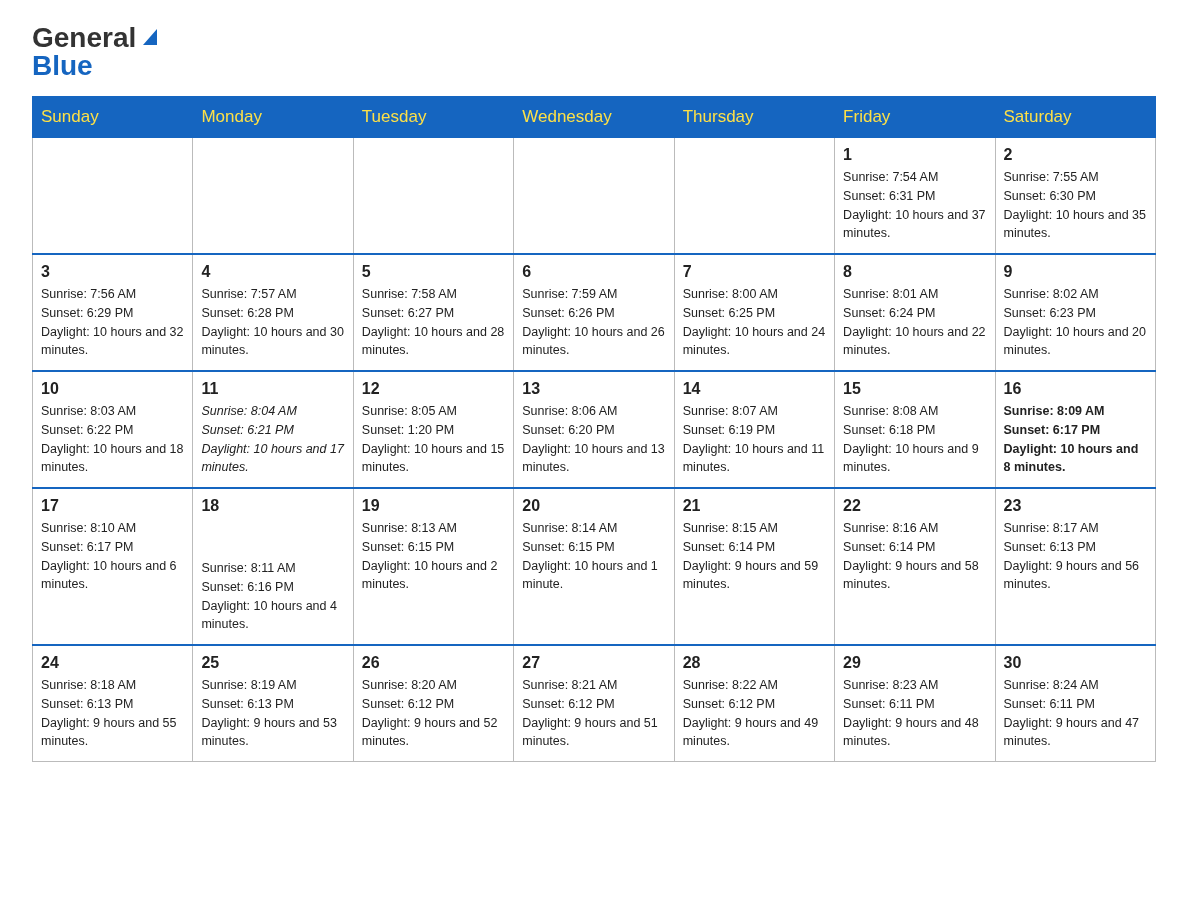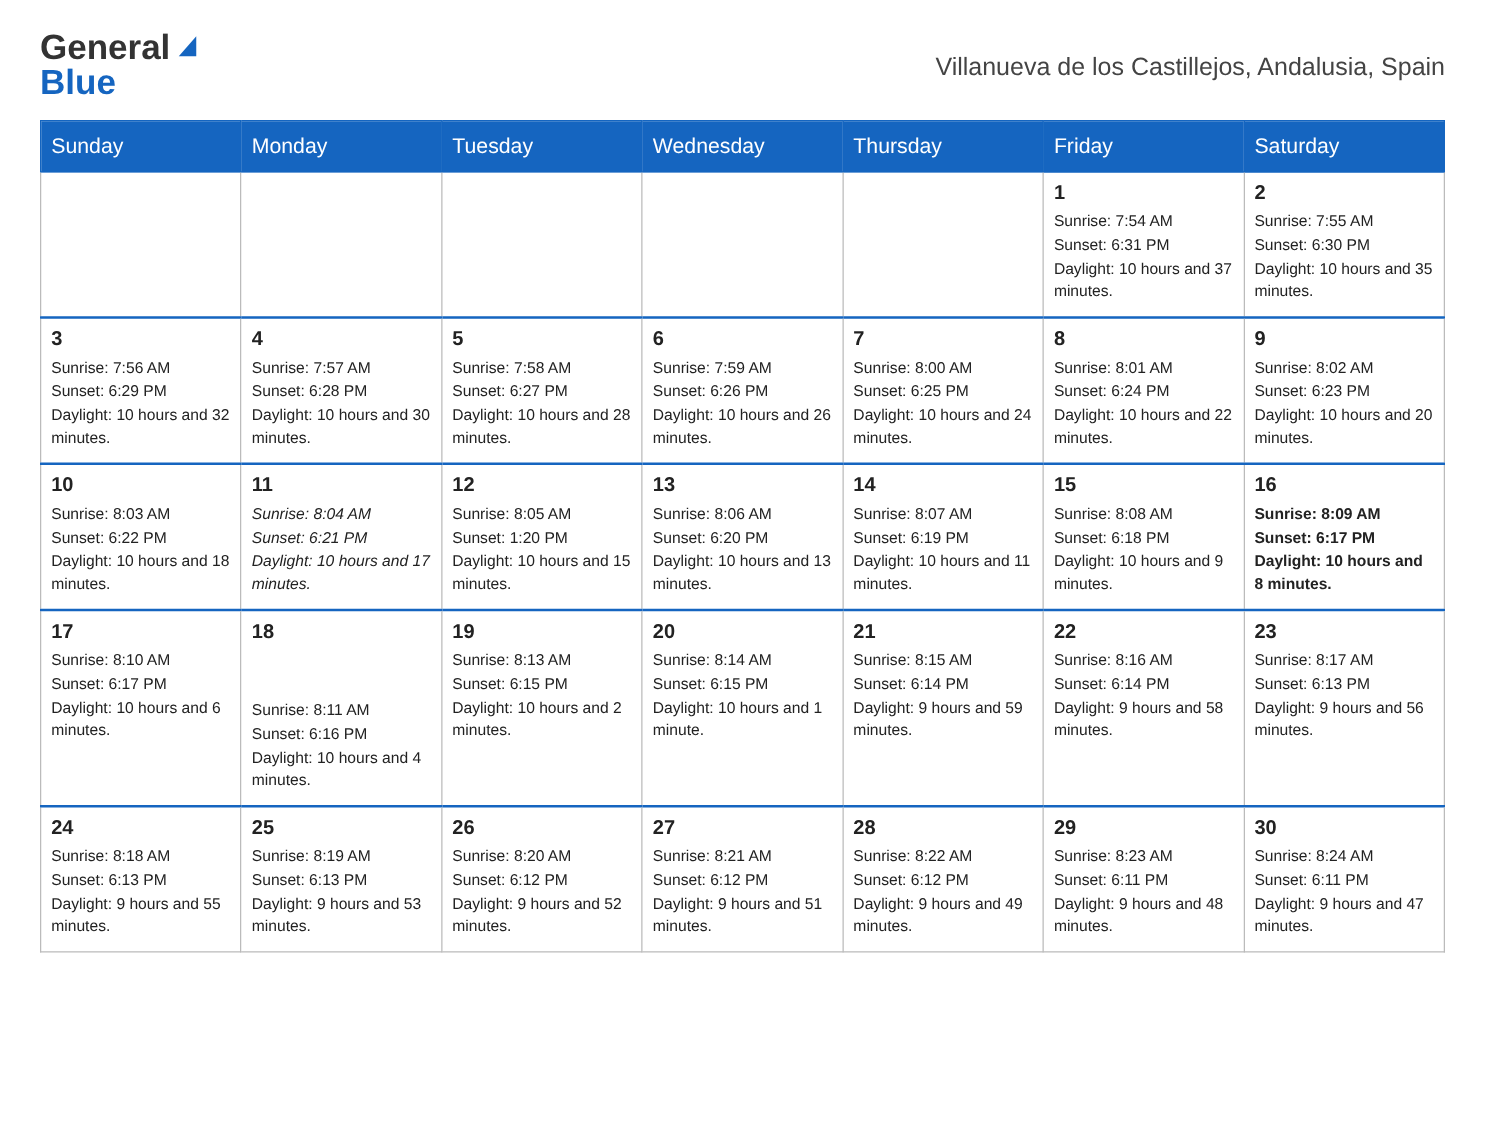--- a/index.html
+++ b/index.html
@@ -47,21 +47,21 @@
       color: #444;
       margin-top: 4px;
     }
     .calendar-table {
       width: 100%;
       border-collapse: collapse;
       margin-top: 8px;
     }
     .calendar-table th {
       background: #1565c0;
-      color: #ffffff;
+      color: #fde047;
       padding: 10px 8px;
       font-size: 17px;
       font-weight: normal;
       text-align: left;
       border: 1px solid #1565c0;
     }
     .calendar-table td {
       border: 1px solid #bbb;
       vertical-align: top;
       padding: 8px 8px 10px 8px;
@@ -93,21 +93,20 @@
   <div class="logo">
     <div style="display:flex;align-items:center;">
       <span class="logo-text-general">General</span>
       <svg width="22" height="22" viewBox="0 0 22 22" style="margin-left:3px;margin-top:-4px;">
         <polygon points="4,20 18,20 18,4" fill="#1565c0"></polygon>
       </svg>
     </div>
     <span class="logo-text-blue">Blue</span>
   </div>
   <div class="title-block">
-    <div class="calendar-subtitle">Villanueva de los Castillejos, Andalusia, Spain</div>
   </div>
 </div>
 
 <table class="calendar-table">
   <thead>
     <tr>
     <th>Sunday</th>
         <th>Monday</th>
         <th>Tuesday</th>
         <th>Wednesday</th>

